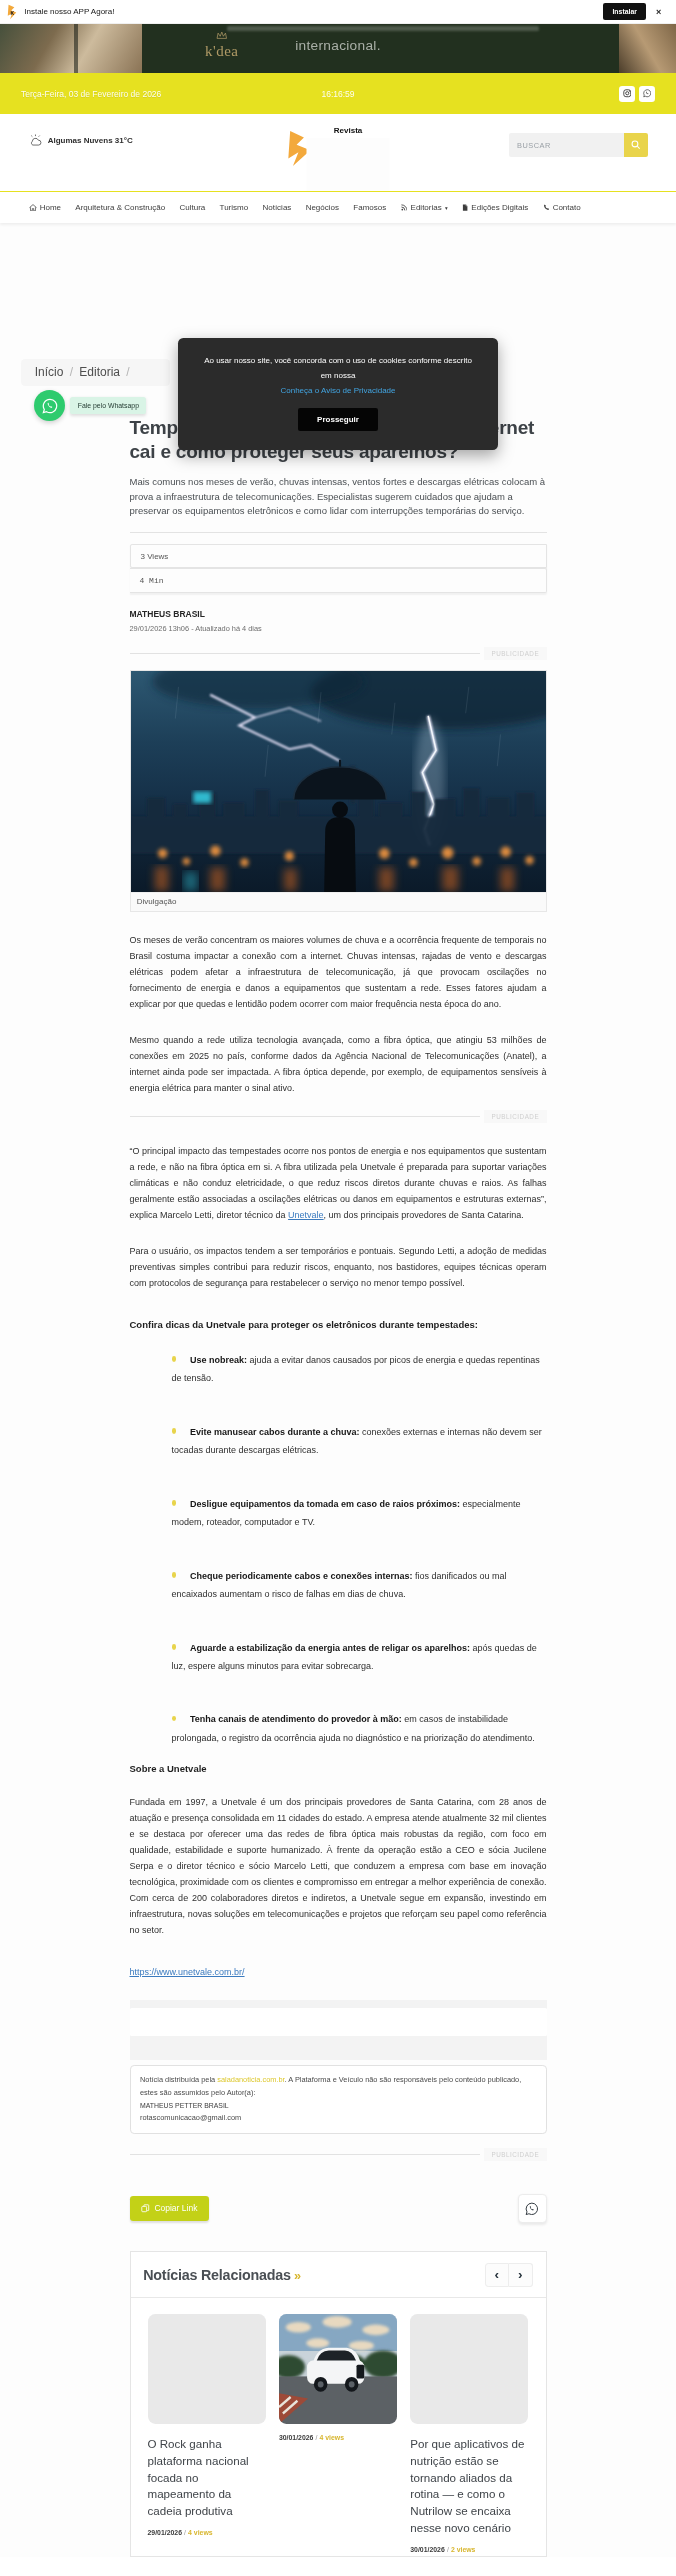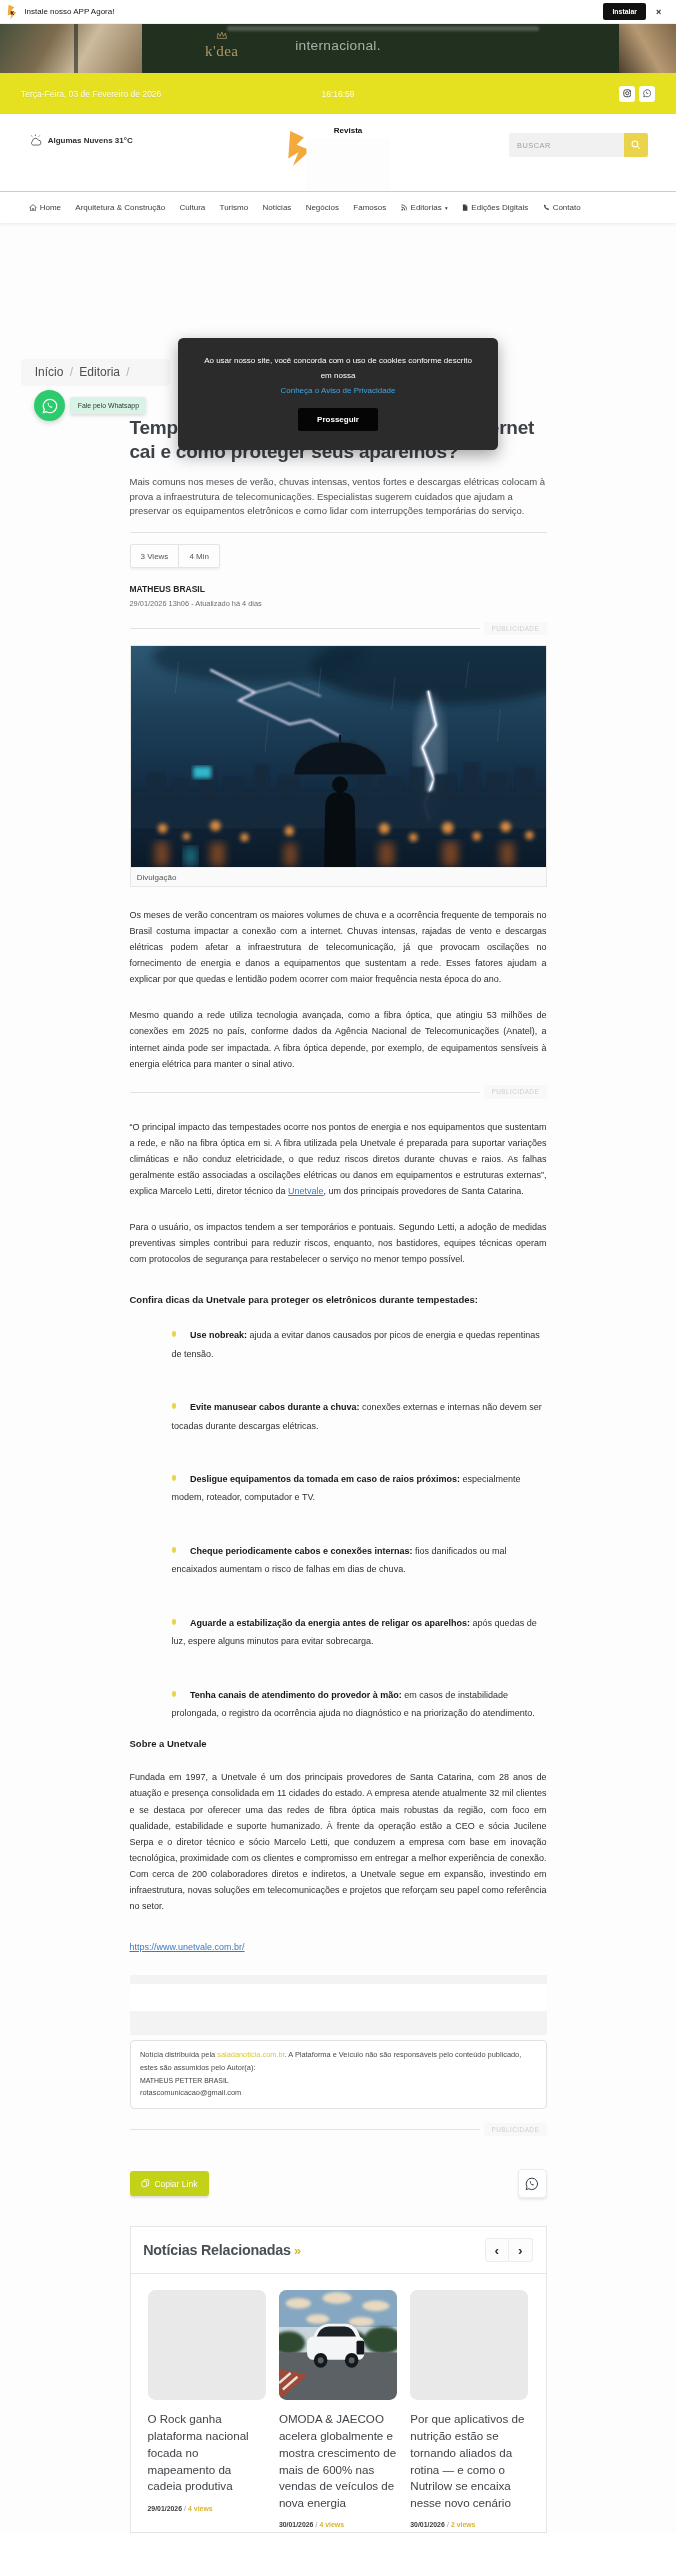--- a/index.html
+++ b/index.html
@@ -66,24 +66,24 @@
 
   .wa-float { position:absolute; left:34px; top:167px; display:flex; align-items:center; gap:5.3px; z-index:40; }
   .wa-bubble { width:31px; height:31px; border-radius:50%; background:#2ecb6e; box-shadow:0 2.1px 5.3px rgba(0,0,0,.18); display:flex; align-items:center; justify-content:center; cursor:pointer; }
   .wa-tip { background:#d9f4e6; color:#253c33; font-size:6.9px; padding:4.8px 7.4px; border-radius:2.6px; box-shadow:0 1.1px 3.2px rgba(0,0,0,.12); }
 
   
   .article { width:417px; margin:0 auto; padding-top:30px; background:transparent; }
   .a-title { font-size:19px; line-height:1.26; font-weight:bold; color:#3d4247; letter-spacing:-0.2px; }
   .a-lede { margin-top:11.6px; font-size:9.5px; line-height:1.52; color:#4a4f53; }
   .hr { margin-top:13.7px; border:none; border-top:0.5px solid #e3e3e3; }
-  .badges { margin-top:10.6px; display:flex; }
+  .badges { margin-top:10.6px; display:flex;flex-direction:column; }
   .badge { border:0.5px solid #e4e4e4; background:#fdfdfd; box-shadow:0 1.6px 1.6px rgba(0,0,0,.05); padding:6.9px 10px; font-size:8px; color:#555; }
   .badge:first-child { border-radius:2.1px 0 0 2.1px; }
-  .badge + .badge { border-left:none; border-radius:0 2.1px 2.1px 0; }
+  .badge + .badge { border-left:none; border-radius:0 2.1px 2.1px 0;font-family:Liberation Mono, monospace; }
   .author-block { margin-top:16px; }
   .author-name { font-size:8.5px; font-weight:bold; color:#262626; }
   .a-dateline { margin-top:4.8px; font-size:7.4px; color:#6d6d6d; }
   .pub { margin-top:13.7px; display:flex; align-items:center; }
   .pub .line { flex:1; height:0.5px; background:#e2e2e2; }
   .pub .lbl { font-size:6.3px; color:#cfcfcf; letter-spacing:0.5px; background:#f8f8f8; padding:3.2px 7.4px; margin-left:4.2px; }
 
   .figure { margin-top:9.5px; border:0.5px solid #e7e7e7; background:#fff; }
   .hero { height:221px; position:relative; overflow:hidden; background:linear-gradient(180deg,#2d5872 0%,#1d3f58 32%,#16324a 55%,#102437 76%,#0b1a29 100%); }
   .hero svg { position:absolute; inset:0; }
@@ -497,21 +497,20 @@
                   <path d="M70 92 Q78 66 102 64 L140 64 Q160 66 168 90 Z" fill="#f4f5f6"></path>
                   <path d="M78 88 Q84 70 103 69 L136 69 Q152 70 159 88 Z" fill="#1d2227"></path>
                   <rect x="160" y="96" width="16" height="26" rx="3" fill="#14181c"></rect>
                   <circle cx="86" cy="133" r="14" fill="#14181c"></circle>
                     <circle cx="150" cy="133" r="14" fill="#14181c"></circle>
                   <circle cx="86" cy="133" r="6" fill="#5a6066"></circle>
                     <circle cx="150" cy="133" r="6" fill="#5a6066"></circle>
                 </g>
               </svg>
             </div>
-            <div class="card-title">OMODA &amp; JAECOO acelera globalmente e mostra crescimento de mais de 600% nas vendas de veículos de nova energia</div>
             <div class="card-meta"><span>30/01/2026</span><span class="bar">/</span><span class="v">4 views</span></div>
           </div>
           <div class="card">
             <div class="card-img"></div>
             <div class="card-title">Por que aplicativos de nutrição estão se tornando aliados da rotina — e como o Nutrilow se encaixa nesse novo cenário</div>
             <div class="card-meta"><span>30/01/2026</span><span class="bar">/</span><span class="v">2 views</span></div>
           </div>
         </div>
 
       </section>

